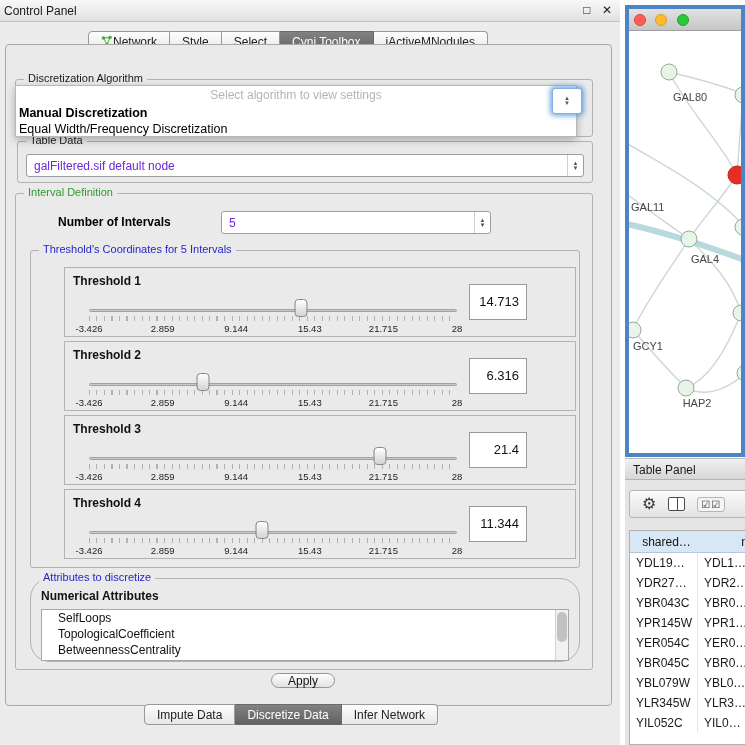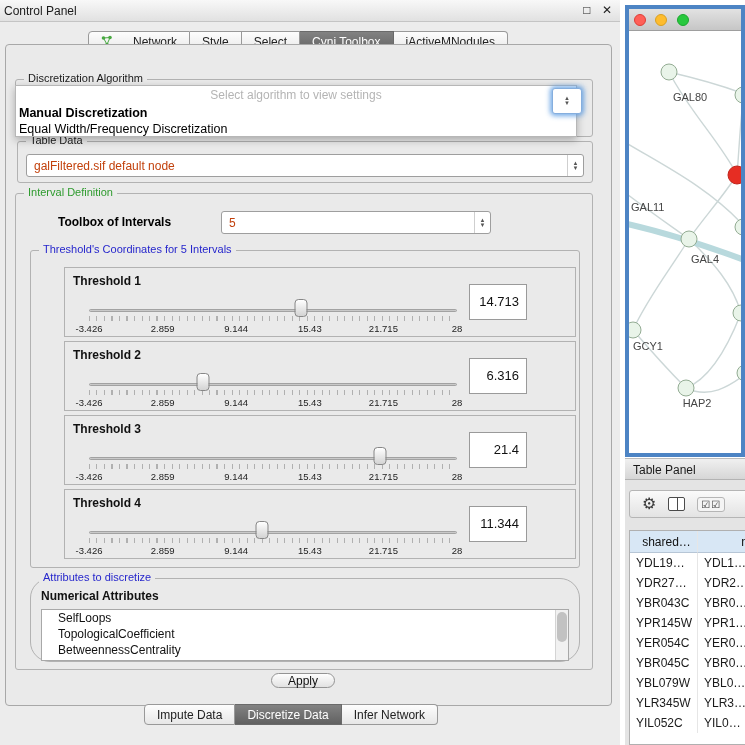--- a/index.html
+++ b/index.html
@@ -10,39 +10,39 @@
   .cp { position:absolute; left:0; top:0; width:620px; height:745px; background:#ececec; }
   .cp-titlebar { position:absolute; left:0; top:0; width:100%; height:22px;
     background:linear-gradient(#f8f8f8,#e1e1e1); border-bottom:1px solid #c4c4c4; }
   .cp-title { position:absolute; left:4px; top:4px; font-size:12px; color:#1a1a1a; }
   .cp-ticons { position:absolute; right:8px; top:3px; font-size:12px; color:#222; }
   .ticon { margin-left:8px; cursor:default; }
 
   .seg { position:absolute; display:flex; height:22px; }
   .top-seg { left:88px; top:31px; }
   .bottom-seg { left:144px; top:704px; height:21px; }
-  .seg-btn { display:flex; align-items:center; gap:20px; padding:0 12px; font-size:12px; color:#222;
+  .seg-btn { display:flex; align-items:center; gap:0; padding:0 12px; font-size:12px; color:#222;
     background:linear-gradient(#fdfdfd,#e7e7e7); border:1px solid #999; border-left:none;
     font-family:inherit; white-space:nowrap; cursor:default; }
   .seg-btn:first-child { border-left:1px solid #999; border-radius:4px 0 0 4px; }
   .seg-btn:last-child { border-radius:0 4px 4px 0; }
   .seg-btn.sel { background:linear-gradient(#828282,#616161); color:#fff; border-color:#6a6a6a; }
 
   .cp-body { position:absolute; left:5px; top:44px; width:607px; height:662px;
     background:#eaeaea; border:1px solid #a8a8a8; border-radius:4px; }
 
   .grp { position:absolute; border:1px solid #b2b2b2; border-radius:3px; }
   .grp-label { position:absolute; top:-8px; left:8px; background:#eaeaea; padding:0 4px;
     font-size:11px; color:#1a1a1a; white-space:nowrap; }
   .grp-label.green { color:#2e9b2e; }
   .grp-label.blue  { color:#2626cc; }
 
   .combo { position:absolute; background:#fff; border:1px solid #9e9e9e; border-radius:3px;
     display:flex; align-items:center; }
-  .combo-text { flex:1; font-size:12px; padding-left:7px; color:#c2410c; white-space:nowrap; overflow:hidden; }
+  .combo-text { flex:1; font-size:12px; padding-left:7px; color:#6d28d9; white-space:nowrap; overflow:hidden; }
   .arrows { width:16px; align-self:stretch; border-left:1px solid #cfcfcf; display:flex;
     flex-direction:column; align-items:center; justify-content:center; color:#555; }
   .arrows span { font-size:6px; line-height:5px; }
 
   
   .popup { position:absolute; left:9px; top:40px; width:562px; height:52px; background:#fff;
     border:1px solid #b7b7b7; box-shadow:0 3px 8px rgba(0,0,0,.28); z-index:5; }
   .popup-ph { height:19px; line-height:19px; text-align:center; color:#b4b4b4; font-size:12px; }
   .popup-item { height:16px; line-height:16px; font-size:12.5px; padding-left:3px; color:#000; }
   .popup-item.bold { font-weight:bold; }
@@ -179,21 +179,21 @@
           <span class="arrows">
               <span>▲</span>
               <span>▼</span>
             </span>
         </div>
       </div>
 
       <div class="grp" style="left:9px; top:148px; width:578px; height:477px;">
         <span class="grp-label green">Interval Definition</span>
 
-        <span style="position:absolute; left:42px; top:21px; font-weight:bold; font-size:12px;">Toolbox of Intervals</span>
+        <span style="position:absolute; left:42px; top:21px; font-weight:bold; font-size:12px;">Number of Intervals</span>
         <div class="combo" style="left:205px; top:17px; width:270px; height:23px;">
           <span class="combo-text">5</span>
           <span class="arrows">
               <span>▲</span>
               <span>▼</span>
             </span>
         </div>
 
         <div class="grp" style="left:14px; top:56px; width:550px; height:318px;">
           <span class="grp-label blue">Threshold's Coordinates for 5 Intervals</span>

